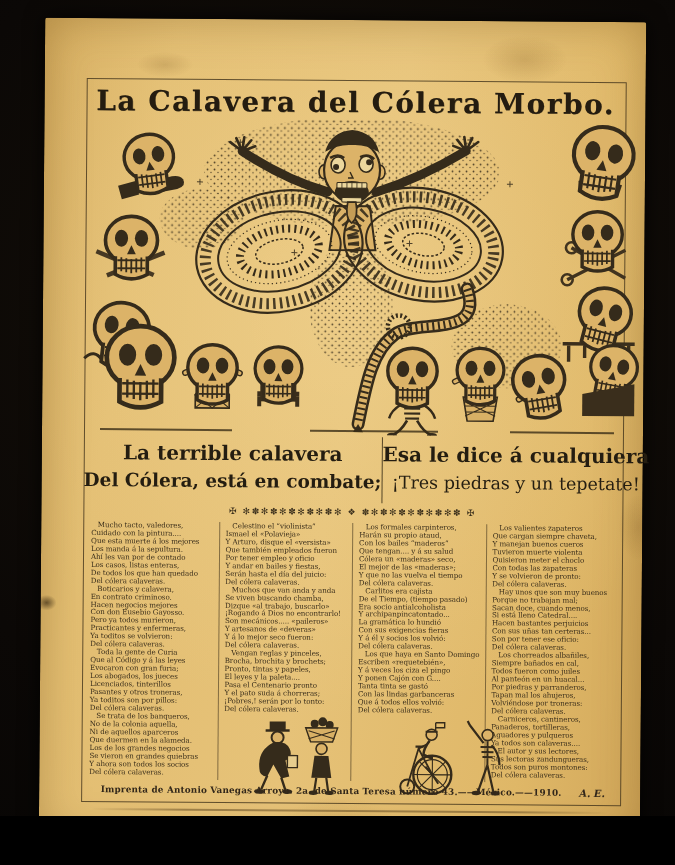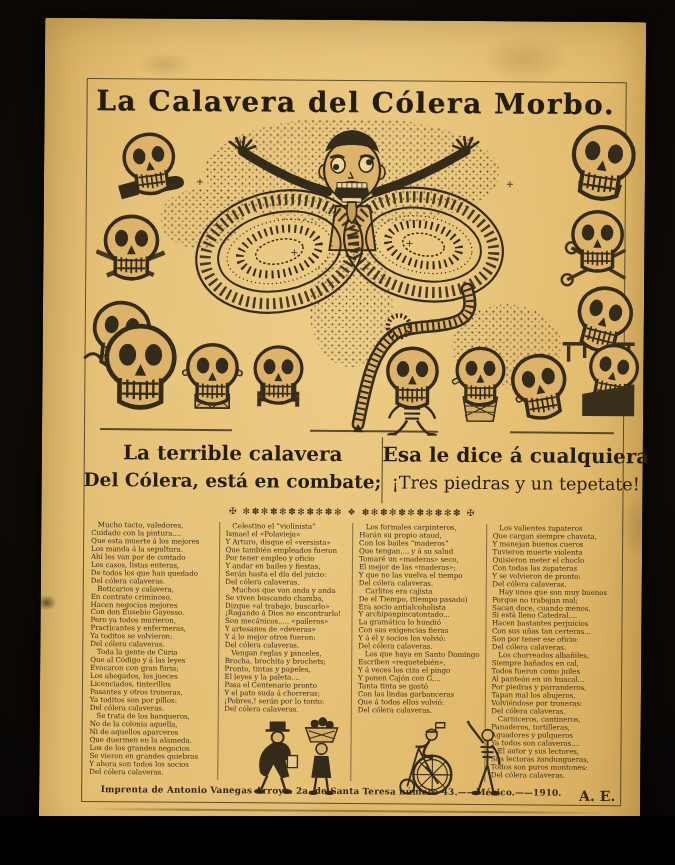--- a/index.html
+++ b/index.html
@@ -39,21 +39,21 @@
   .sub-right .subline:nth-child(2){font-size:17.5px;}
   .ornament{position:absolute;left:42px;top:487px;width:538px;text-align:center;
     font-family:"DejaVu Sans",sans-serif;font-size:9px;letter-spacing:1.6px;color:#3c301c;}
   .verses{position:absolute;left:44px;top:503px;width:534px;height:258px;display:flex;}
   .vcol{width:25%;box-sizing:border-box;padding:0 1px 0 6px;}
   .vcol + .vcol{border-left:1px solid rgba(64,50,26,.6);}
   .vline{font-size:7.1px;line-height:7.95px;white-space:pre;color:#3a2e1b;letter-spacing:-.05px;}
   .vignettes{position:absolute;left:180px;top:692px;width:320px;height:92px;}
   .imprint{position:absolute;left:42px;top:766px;width:500px;text-align:center;
     font-size:8.8px;color:#32271a;letter-spacing:.2px;font-weight:bold;}
-  .imprint-initials{position:absolute;left:540px;top:766px;font-size:14px;font-weight:bold;color:#32271a;}
+  .imprint-initials{position:absolute;left:540px;top:766px;font-size:10px;font-weight:bold;color:#32271a;font-style:italic;}
 </style>
 </head>
 <body>
 
 <div class="photo">
   <div class="paper">
     <div class="frame"></div>
 
     <div class="title">La Calavera del Cólera Morbo.</div>
 
@@ -282,37 +282,37 @@
           <div class="vline">Por tener empleo y oficio</div>
           <div class="vline">Y andar en bailes y fiestas,</div>
           <div class="vline">Serán hasta el día del juicio:</div>
           <div class="vline">Del cólera calaveras.</div>
           <div class="vline">   Muchos que van anda y anda</div>
           <div class="vline">Se viven buscando chamba,</div>
           <div class="vline">Dizque «al trabajo, buscarlo»</div>
           <div class="vline">¡Rogando á Dios no encontrarlo!</div>
           <div class="vline">Son mecánicos..... «paileros»</div>
           <div class="vline">Y artesanos de «deveras»</div>
-          <div class="vline">Y á lo mejor otros fueron:</div>
+          <div class="vline">Y á lo mejor seco fueron:</div>
           <div class="vline">Del cólera calaveras.</div>
           <div class="vline">   Vengan reglas y pinceles,</div>
           <div class="vline">Brocha, brochita y brochets;</div>
           <div class="vline">Pronto, tintas y papeles,</div>
           <div class="vline">El leyes y la paleta....</div>
           <div class="vline">Pasa el Centenario pronto</div>
           <div class="vline">Y el pato suda á chorreras;</div>
           <div class="vline">¡Pobres,! serán por lo tonto:</div>
           <div class="vline">Del cólera calaveras.</div>
         </div>
       <div class="vcol">
           <div class="vline">   Los formales carpinteros,</div>
           <div class="vline">Harán su propio ataud,</div>
           <div class="vline">Con los bailes “maderos”</div>
           <div class="vline">Que tengan.... y á su salud</div>
-          <div class="vline">Tomaré un «maderas» seco,</div>
+          <div class="vline">Cólera un «maderas» seco,</div>
           <div class="vline">El mejor de las «maderas»;</div>
           <div class="vline">Y que no las vuelva el tiempo</div>
           <div class="vline">Del cólera calaveras.</div>
           <div class="vline">   Carlitos era cajista</div>
           <div class="vline">De el Tiempo, (tiempo pasado)</div>
           <div class="vline">Era socio antialcoholista</div>
           <div class="vline">Y archipanpincatontado...</div>
           <div class="vline">La gramática lo hundió</div>
           <div class="vline">Con sus exigencias fieras</div>
           <div class="vline">Y á él y socios los volvió:</div>

